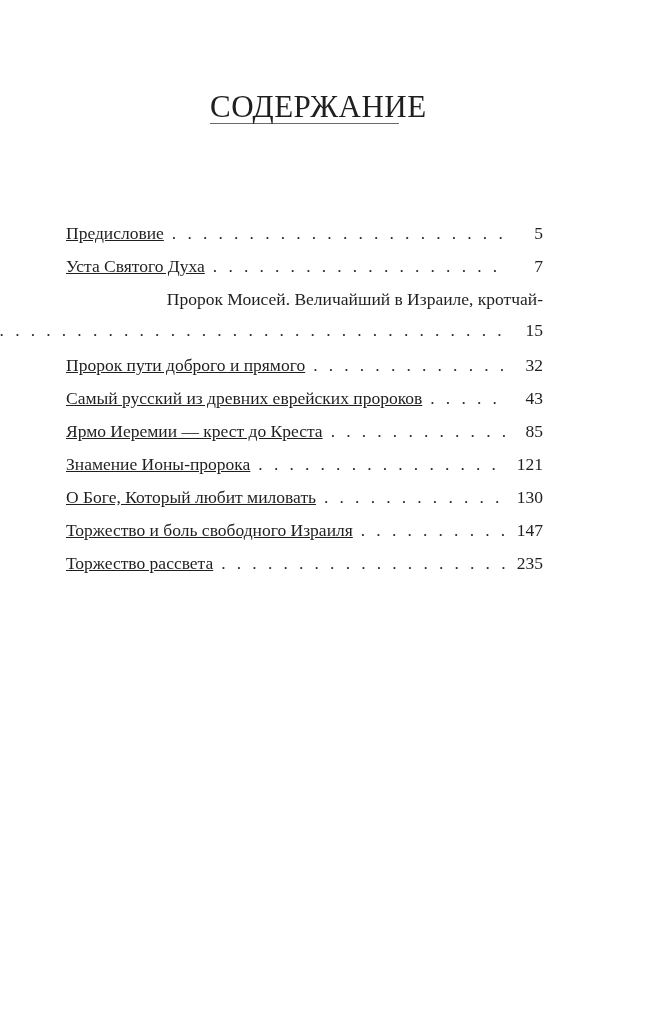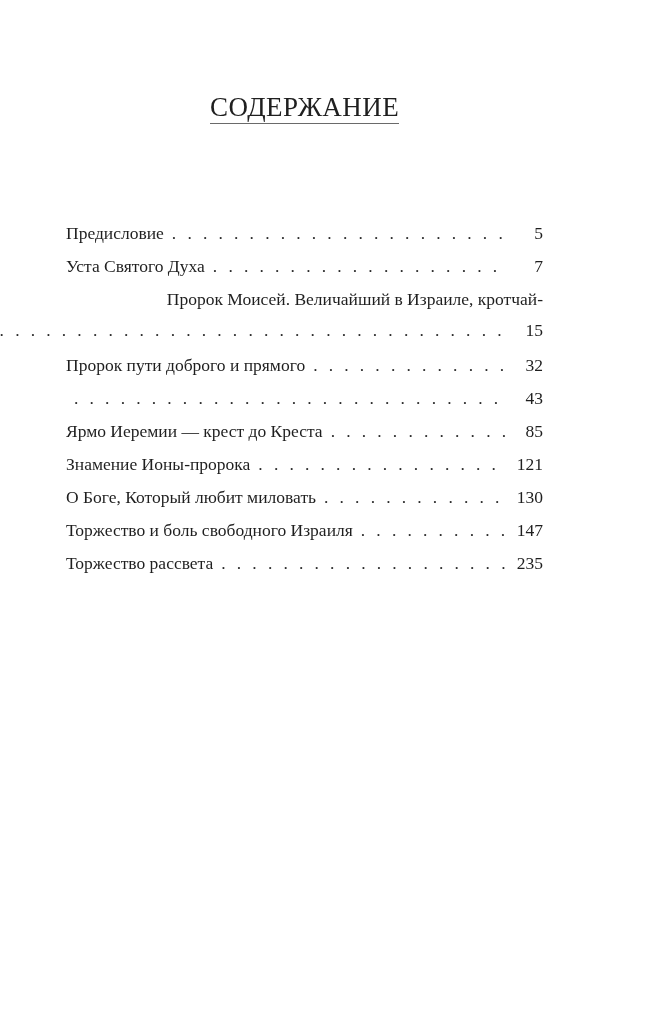--- a/index.html
+++ b/index.html
@@ -6,37 +6,37 @@
     body {
       width: 661px; height: 1015px; position: relative; overflow: hidden;
       font-family: "Liberation Serif", "DejaVu Serif", serif;
       color: #1f1f1f;
     }
     .title-wrap {
       position: absolute; top: 93px; left: 210px; width: 189px;
       text-align: center;
     }
     .title {
-      font-size: 27px; letter-spacing: 0.5px; line-height: 28px;
+      font-size: 31px; letter-spacing: 0.5px; line-height: 28px;
       margin: 0; font-weight: normal;
     }
     .title-rule {
       height: 1px; background: #6a6a6a; margin-top: 2px;
     }
     .toc {
       position: absolute; left: 66px; top: 219px; width: 477px;
       font-size: 17.5px;
     }
     .entry {
       display: flex; align-items: baseline; height: 33px; line-height: 28px;
     }
     .entry.two-line { height: 66px; flex-direction: column; align-items: flex-end; }
     .entry .first-line { display: block; text-align: justify; text-align-last: justify; height: 31px; }
     .entry .second-line { display: flex; align-items: baseline; }
-    .label { white-space: nowrap; flex: 0 0 auto; }
+    .label { white-space: nowrap; flex: 0 0 auto; text-decoration: underline; }
     .leader {
       flex: 1 1 auto; overflow: hidden; white-space: nowrap;
       margin: 0 6px 0 8px; letter-spacing: 3.4px; color: #2a2a2a;
     }
     .leader::before {
       content: ". . . . . . . . . . . . . . . . . . . . . . . . . . . . . . . . . . . . . . . . . . . . . . . . . . . . . . . . . . . . . . . . . . . . . . . . . . . .";
     }
     .page {
       flex: 0 0 32px; text-align: right; white-space: nowrap;
     }
@@ -67,20 +67,21 @@
       <span class="leader"></span>
       <span class="page">15</span>
     </div>
   </div>
   <div class="entry">
     <span class="label">Пророк пути доброго и прямого</span>
     <span class="leader"></span>
     <span class="page">32</span>
   </div>
   <div class="entry">
+    <span class="label">Самый русский из древних еврейских пророков</span>
     <span class="leader"></span>
     <span class="page">43</span>
   </div>
   <div class="entry">
     <span class="label">Ярмо Иеремии — крест до Креста</span>
     <span class="leader"></span>
     <span class="page">85</span>
   </div>
   <div class="entry">
     <span class="label">Знамение Ионы-пророка</span>

